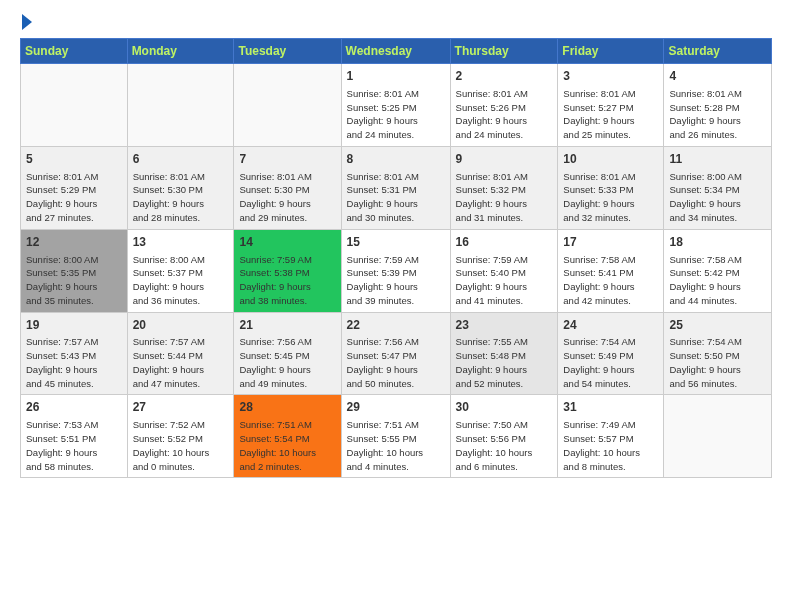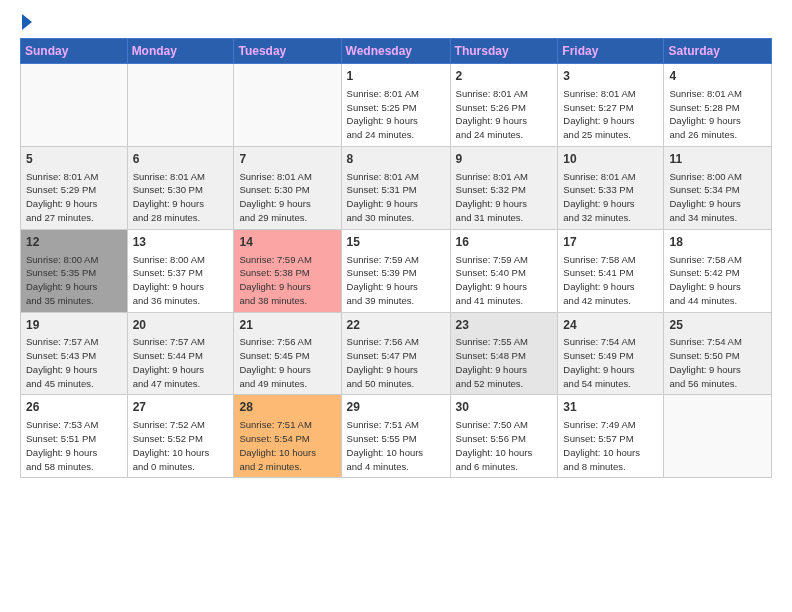--- a/index.html
+++ b/index.html
@@ -63,21 +63,21 @@
       color: #555;
       margin-top: 2px;
     }
     .calendar {
       width: 100%;
       border-collapse: collapse;
       border: 1px solid #bbb;
     }
     .calendar th {
       background: #2a5fad;
-      color: #f0abfc;
+      color: #bef264;
       font-size: 12px;
       font-weight: bold;
       padding: 5px 4px;
       text-align: left;
       border: 1px solid #4477cc;
     }
     .calendar td {
       vertical-align: top;
       padding: 4px 5px;
       border: 1px solid #ccc;
@@ -233,21 +233,21 @@
 Daylight: 9 hours
 and 35 minutes.</div>
           </td>
           <td style="background: rgb(255, 255, 255); margin-left: 31px;">
             <span class="day-number">13</span>
             <div class="day-info" style="white-space: pre-line;">Sunrise: 8:00 AM
 Sunset: 5:37 PM
 Daylight: 9 hours
 and 36 minutes.</div>
           </td>
-          <td style="background: #fca5a5;">
+          <td style="background: #22c55e;">
             <span class="day-number">14</span>
             <div class="day-info" style="white-space: pre-line;">Sunrise: 7:59 AM
 Sunset: 5:38 PM
 Daylight: 9 hours
 and 38 minutes.</div>
           </td>
           <td style="background: rgb(255, 255, 255);">
             <span class="day-number">15</span>
             <div class="day-info" style="white-space: pre-line;">Sunrise: 7:59 AM
 Sunset: 5:39 PM
@@ -335,21 +335,21 @@
 Daylight: 9 hours
 and 58 minutes.</div>
           </td>
           <td style="background: rgb(255, 255, 255);">
             <span class="day-number">27</span>
             <div class="day-info" style="white-space: pre-line;">Sunrise: 7:52 AM
 Sunset: 5:52 PM
 Daylight: 10 hours
 and 0 minutes.</div>
           </td>
-          <td style="background: #fdba74; margin-left: 24px;">
+          <td style="background: #f97316; margin-left: 24px;">
             <span class="day-number">28</span>
             <div class="day-info" style="white-space: pre-line;">Sunrise: 7:51 AM
 Sunset: 5:54 PM
 Daylight: 10 hours
 and 2 minutes.</div>
           </td>
           <td style="background: rgb(255, 255, 255); margin-top: 21px;">
             <span class="day-number">29</span>
             <div class="day-info" style="white-space: pre-line;">Sunrise: 7:51 AM
 Sunset: 5:55 PM

